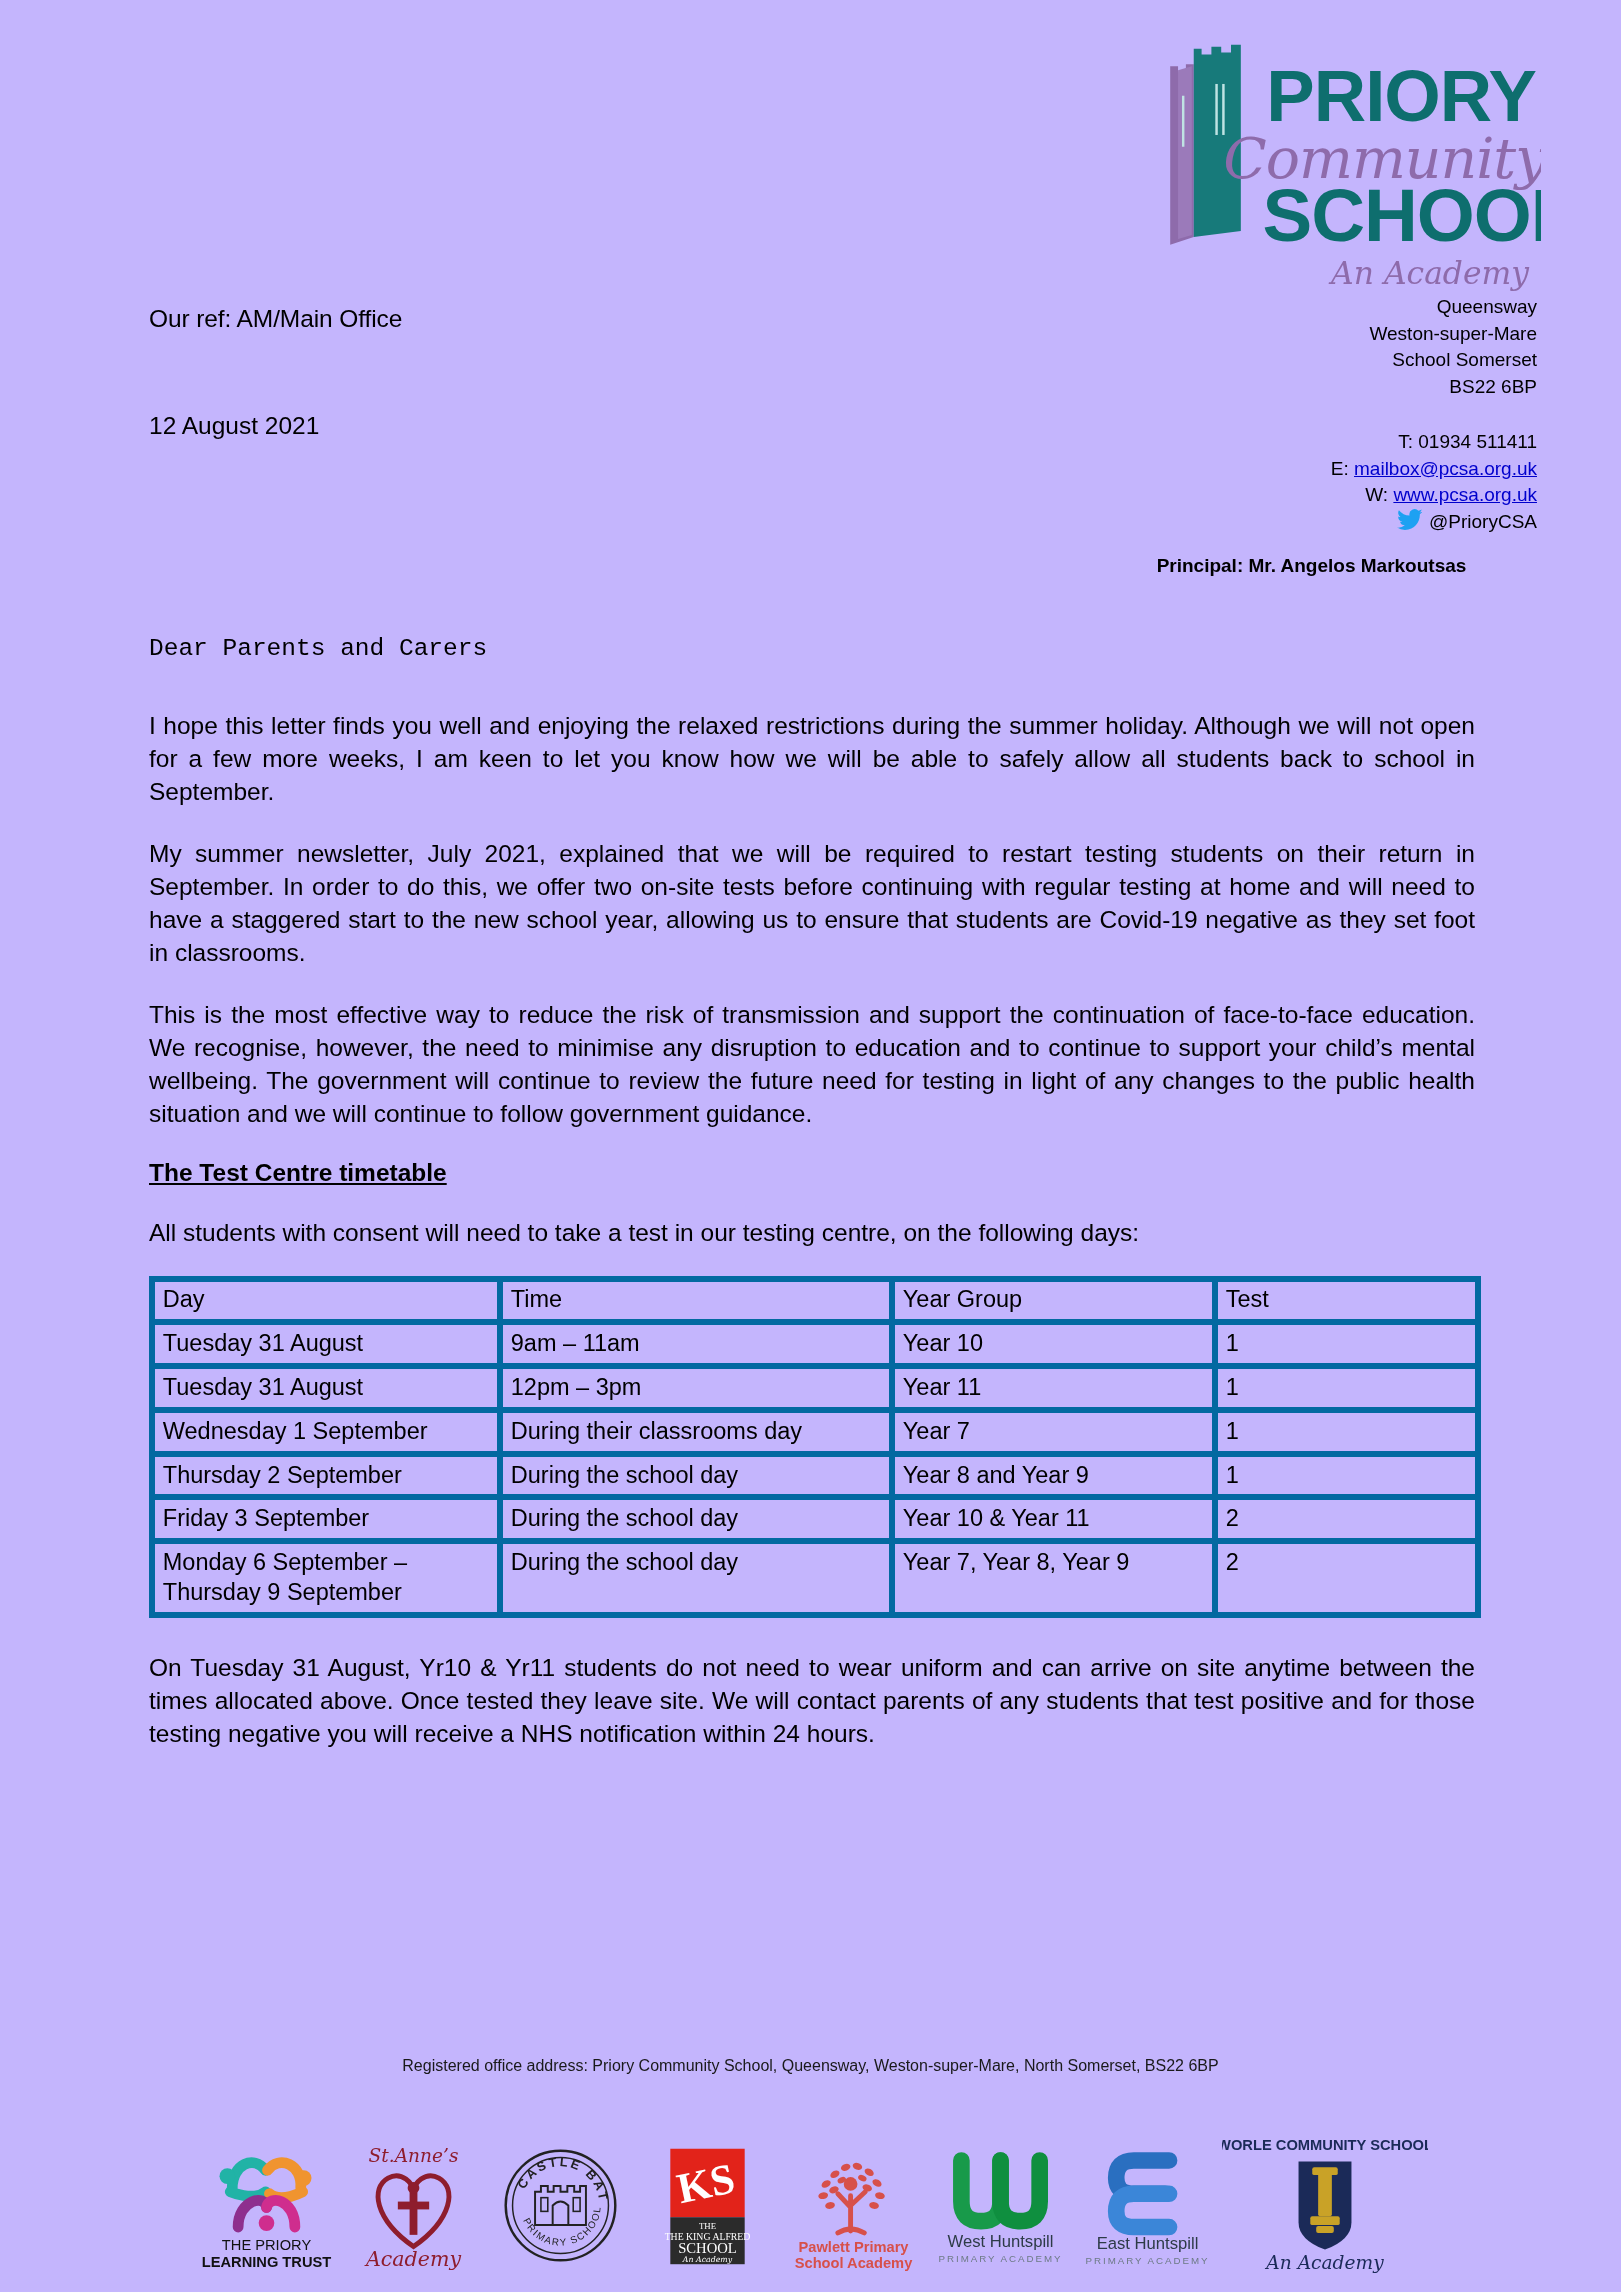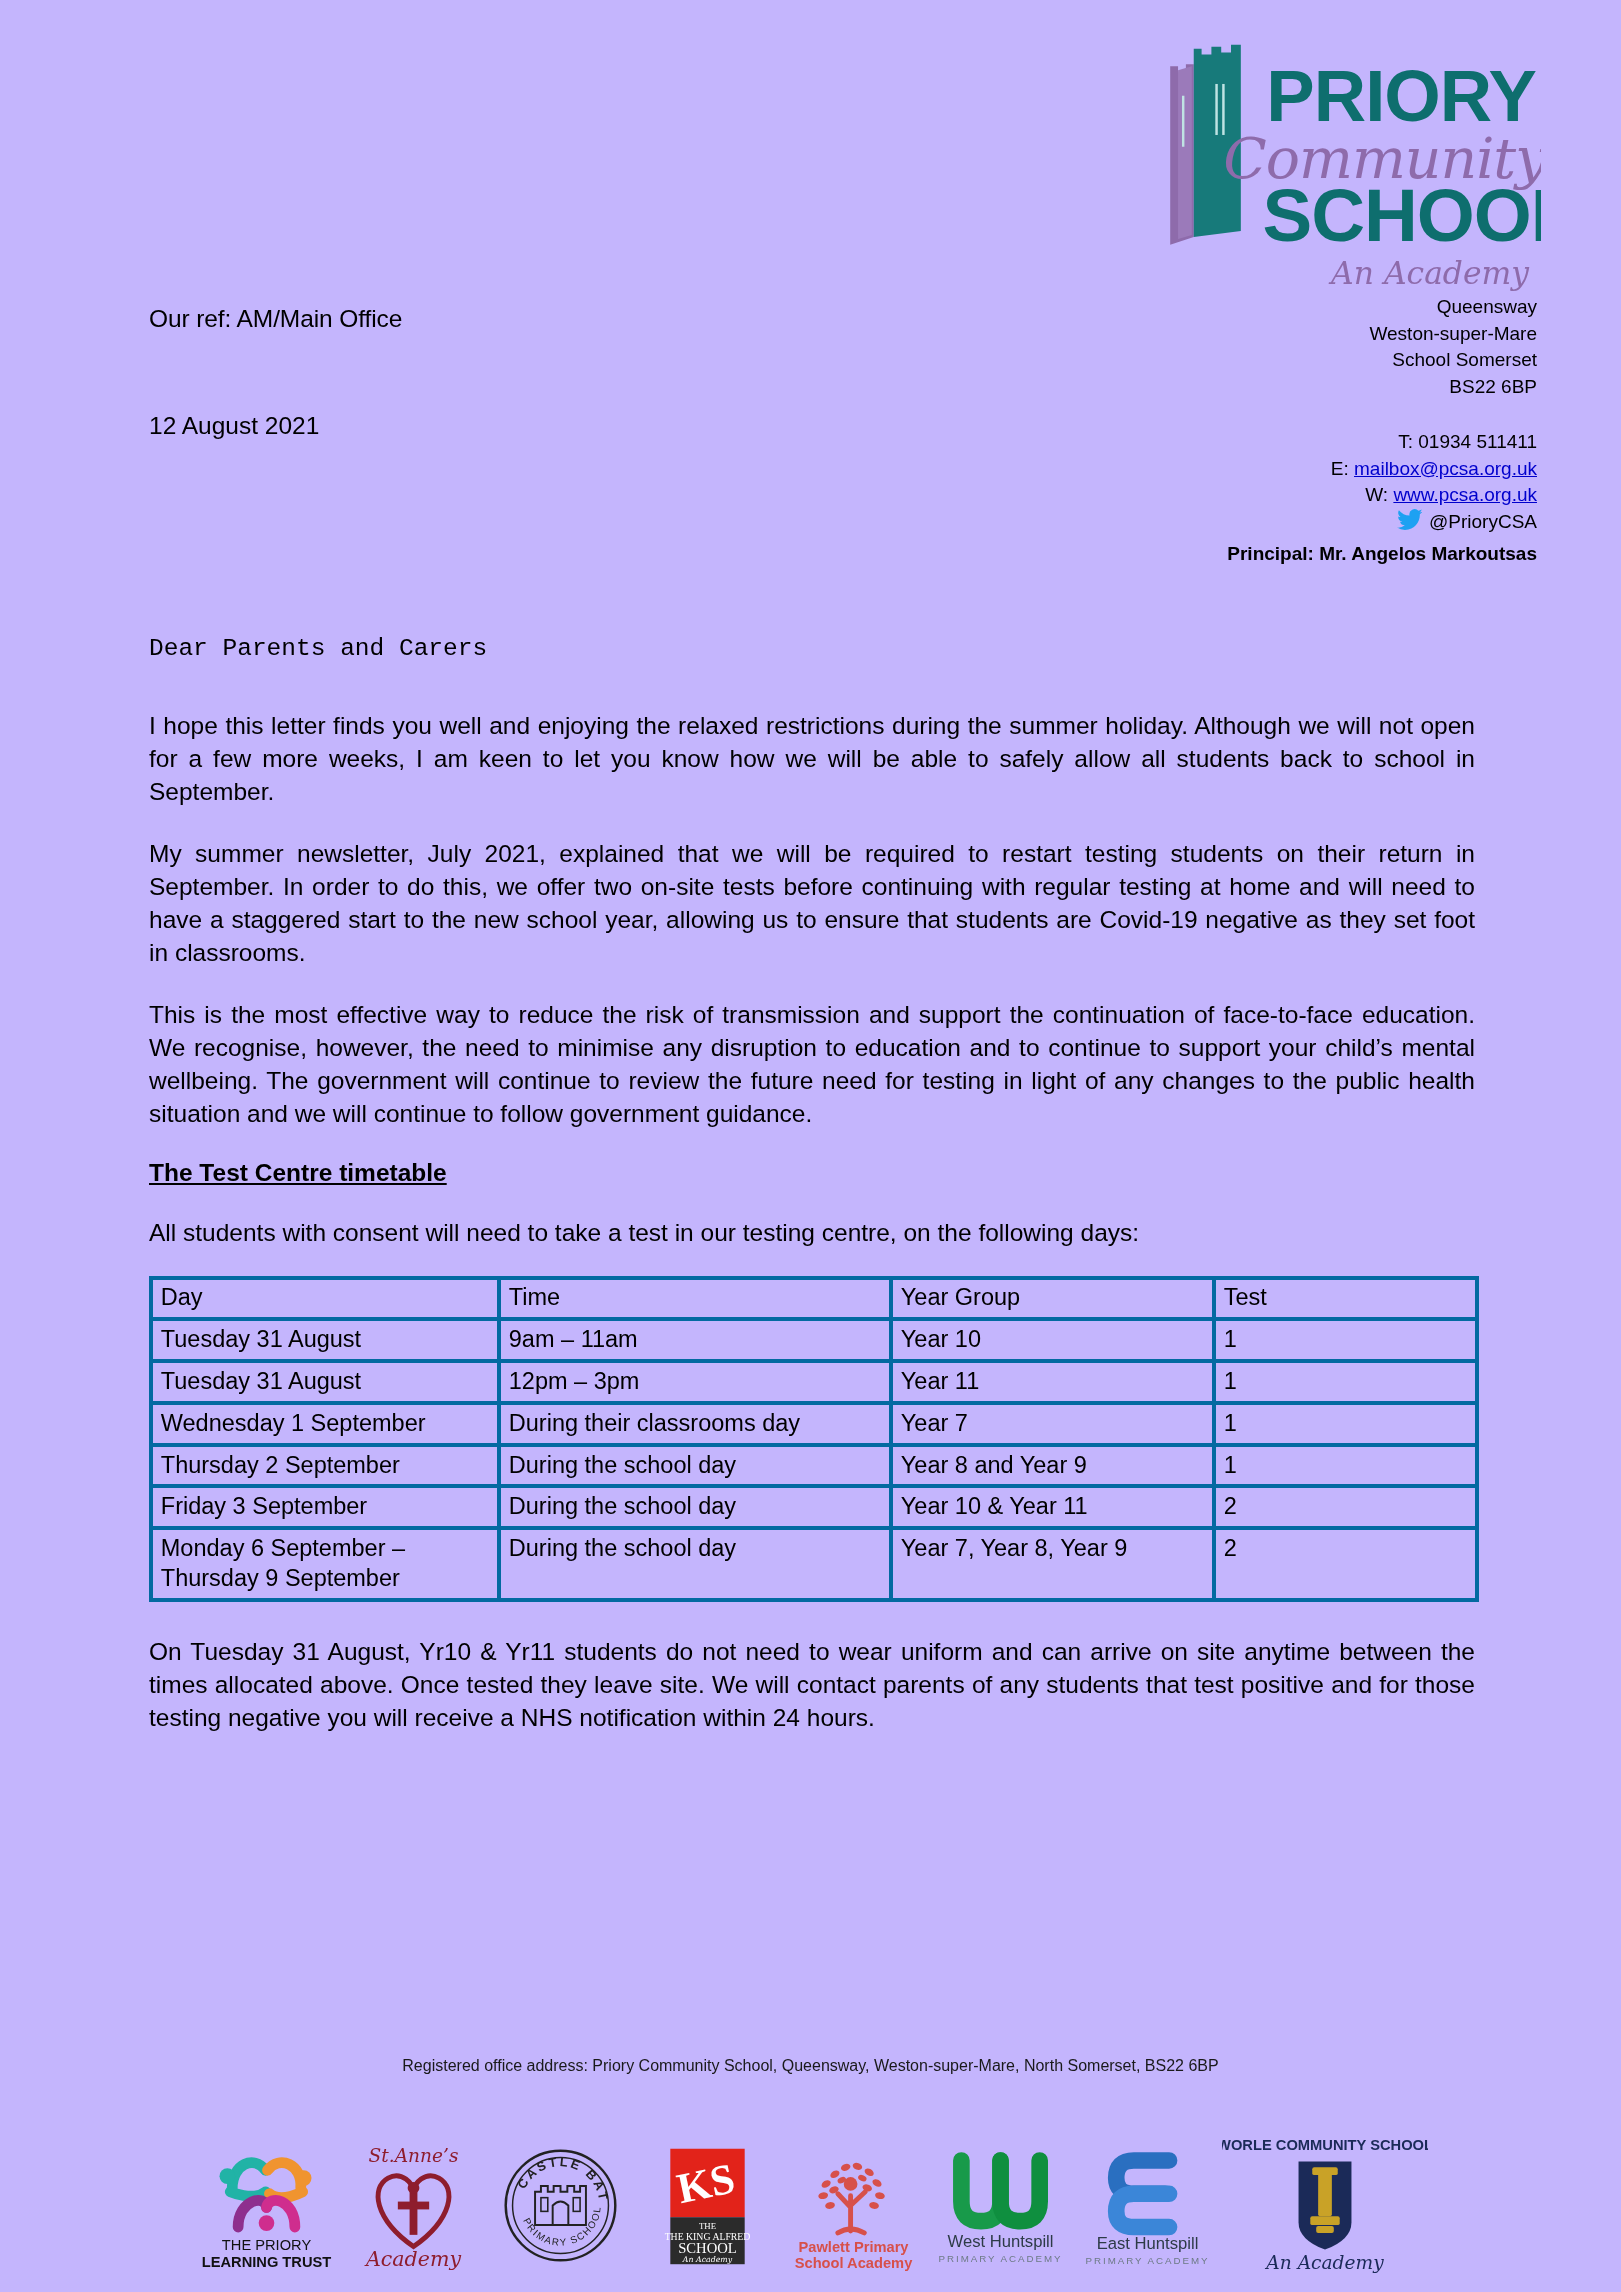--- a/index.html
+++ b/index.html
@@ -52,22 +52,23 @@
   }
   .twitter-line {
     display: flex;
     justify-content: flex-end;
     align-items: flex-start;
     gap: 6.9px;
   }
   .tw-bird { display:block; }
   .principal {
     font-weight: bold;
-    margin-top: 6px;
+    margin-top: 18px;
     font-size: 19px;
+    text-align: center;
   }
 
   
   .ourref {
     position: absolute;
     left: 149px;
     top: 305px;
     font-size: 24.5px;
     letter-spacing: -0.1px;
   }
@@ -109,21 +110,21 @@
   }
 
   
   table.timetable {
     border-collapse: collapse;
     width: 1326px;
     margin: 0 0 33px 0;
     table-layout: fixed;
   }
   table.timetable td, table.timetable th {
-    border: 4px solid #0369a1;
+    border: 6px solid #0369a1;
     font-size: 23.5px;
     font-weight: normal;
     text-align: left;
     vertical-align: top;
     padding: 2.9px 7.8px 4.9px 7.8px;
     line-height: 30px;
     height: 27.4px;
   }
   col.c1 { width: 348px; }
   col.c2 { width: 392px; }

